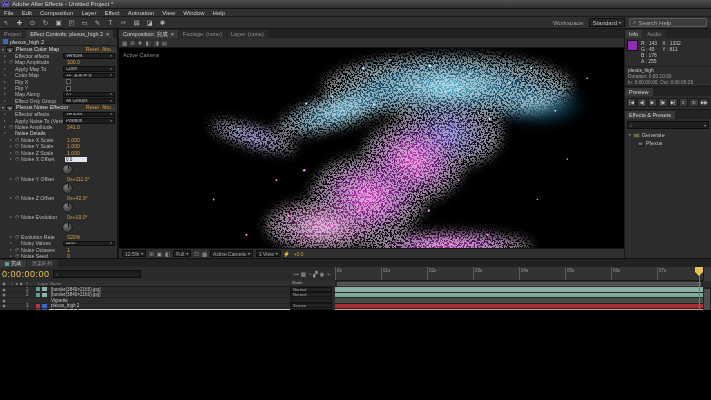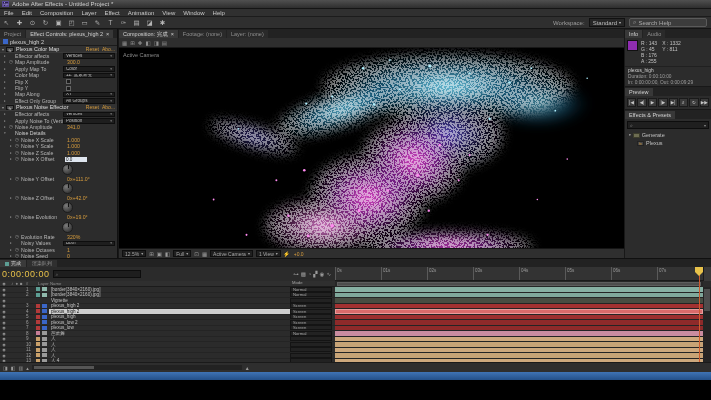--- a/index.html
+++ b/index.html
@@ -1,17 +1,17 @@
 <!DOCTYPE html>
 <html><head>
 <meta charset="utf-8">
 <style>
   *{margin:0;padding:0;box-sizing:border-box;}
   html,body{background:#000;}
-  .screen{position:relative;width:711px;height:380px;overflow:hidden;background:#2b2b2b;
+  .screen{position:relative;width:711px;height:310px;overflow:hidden;background:#2b2b2b;
     font-family:"Liberation Sans",sans-serif;color:#bdbdbd;-webkit-font-smoothing:none;}
   
   .titlebar{position:absolute;top:0;left:0;right:0;height:9px;background:linear-gradient(#505050,#2e2e2e);
     display:flex;align-items:center;font-size:6px;color:#cfcfcf;padding-left:2px;gap:3px;border-bottom:1px solid #151515;}
   .ae-mini{width:7px;height:6px;background:#2a1f4d;color:#b9a6ff;font-size:4.5px;line-height:6px;text-align:center;border:1px solid #5a4a9a;}
   .menubar{position:absolute;top:9px;left:0;right:0;height:8px;background:#303030;display:flex;align-items:center;
     font-size:6px;color:#c8c8c8;border-bottom:1px solid #1c1c1c;}
   .menubar span{padding:0 4px;}
   .toolbar{position:absolute;top:17px;left:0;right:0;height:12px;background:#2f2f2f;border-bottom:1px solid #141414;
     display:flex;align-items:center;}

